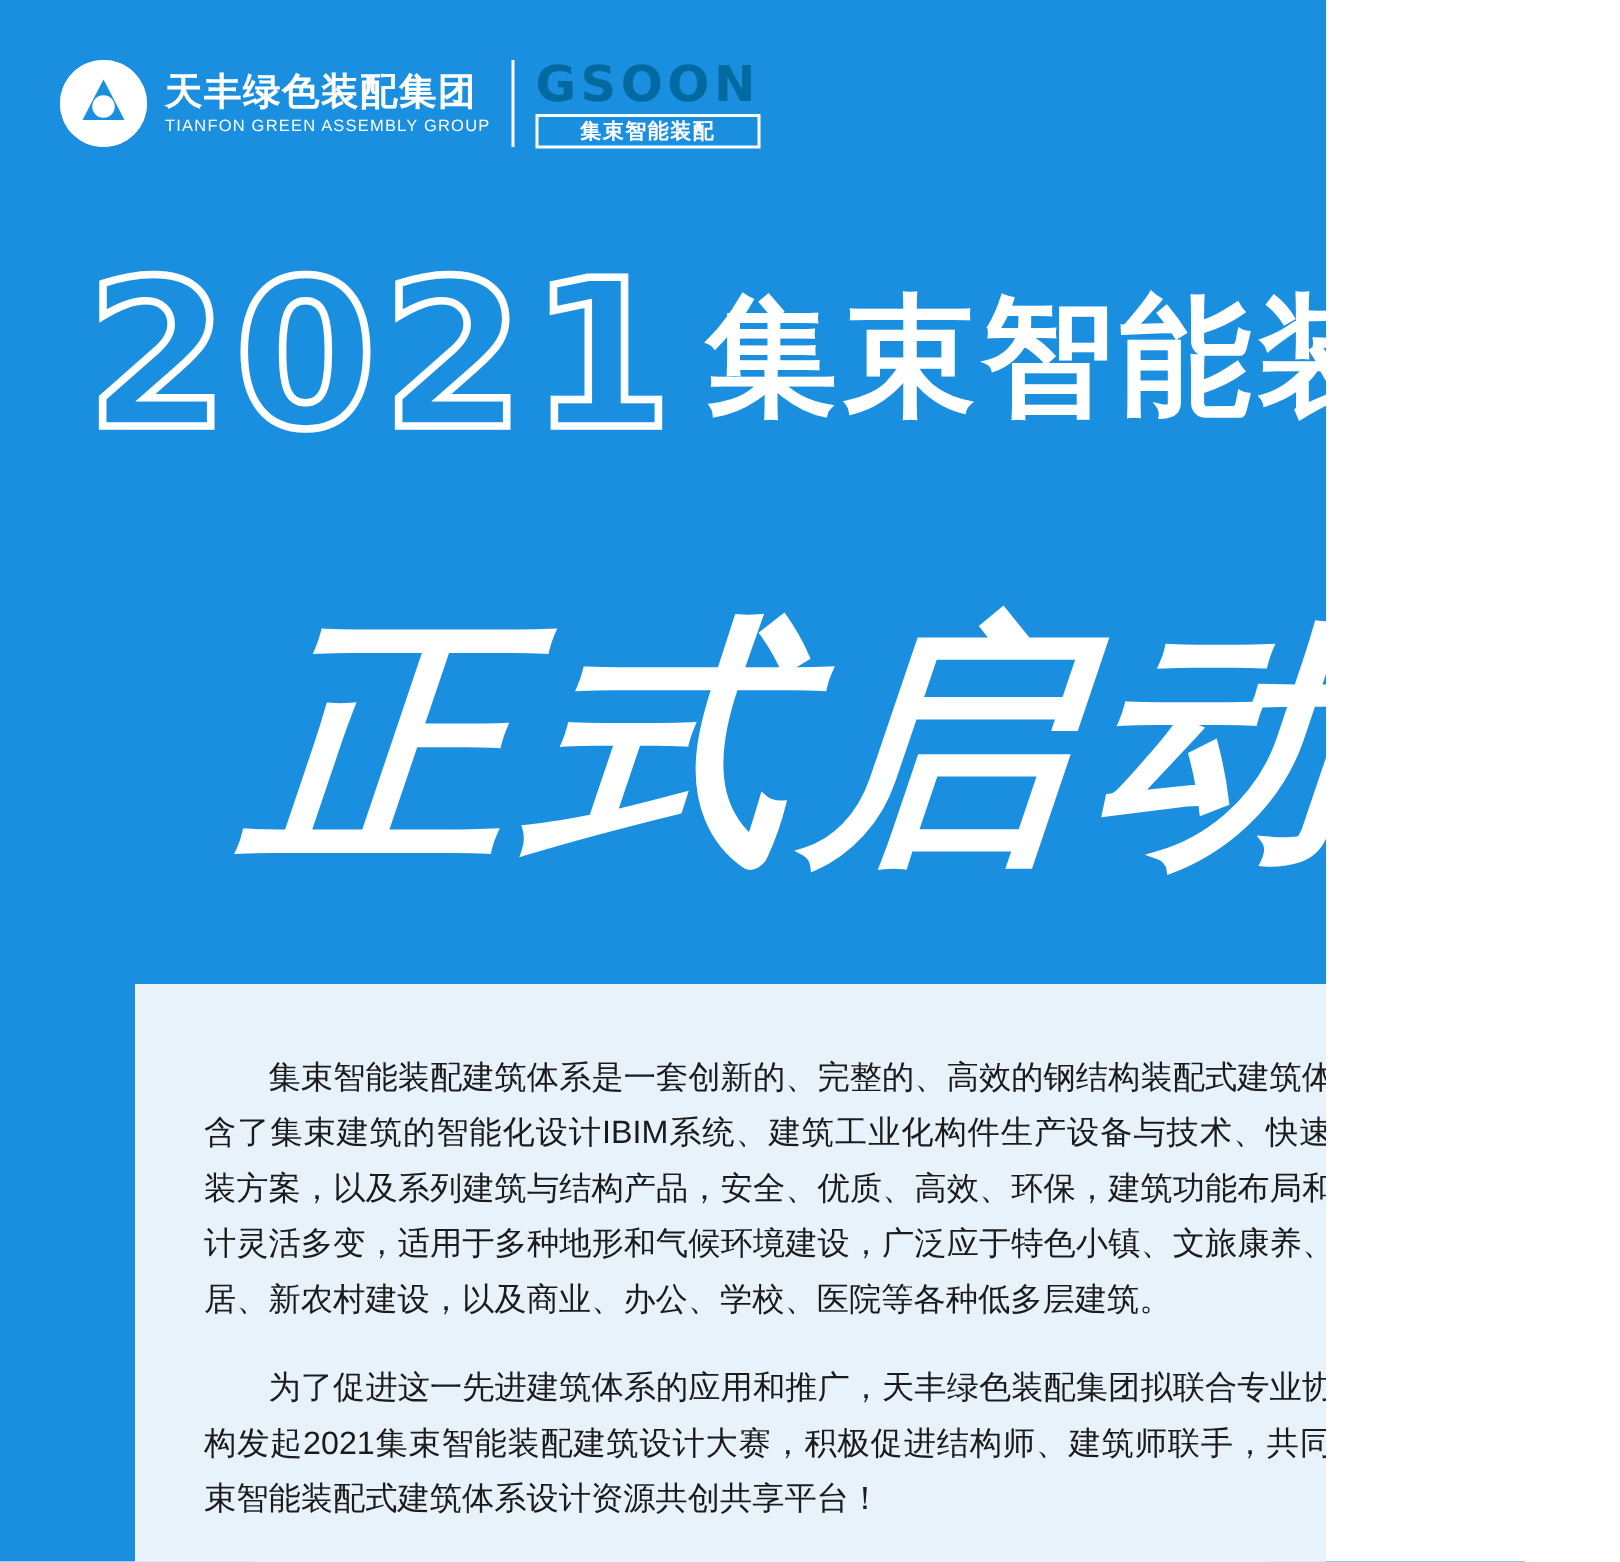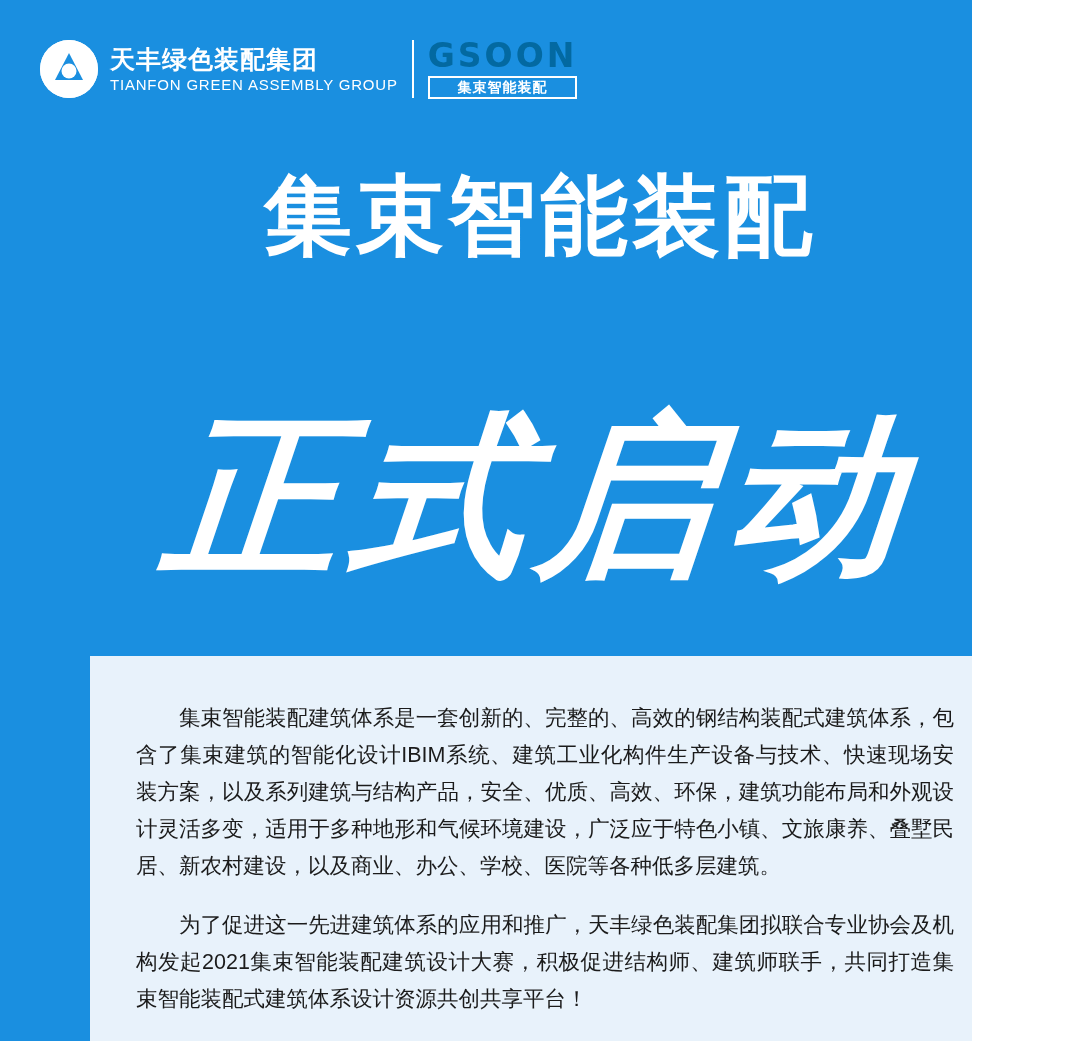--- a/index.html
+++ b/index.html
@@ -8,21 +8,21 @@
   }
   body {
     width: 1080px;
     height: 1041px;
     background: #ffffff;
     font-family: "Liberation Sans", sans-serif;
     overflow: hidden;
   }
   .poster {
     position: relative;
-    width: 972px;
+    width: 884px;
     height: 1041px;
     background: #ffffff;
     overflow: hidden;
   }
   
   .blue-field {
     position: absolute;
     left: 0;
     top: 0;
     width: 1080px;
@@ -68,21 +68,21 @@
     color: #ffffff;
   }
   .logo-cn {
     font-size: 25px;
     font-weight: bold;
     letter-spacing: 1px;
     line-height: 1.12;
     white-space: nowrap;
   }
   .logo-en {
-    font-size: 15px;
+    font-size: 11px;
     letter-spacing: 0.8px;
     line-height: 1.2;
     margin-top: 3px;
     white-space: nowrap;
   }
   .logo-divider {
     width: 2px;
     height: 58px;
     background: #ffffff;
     margin: 0 14px;
@@ -215,20 +215,21 @@
     </div>
     <div class="logo-divider"></div>
     <div class="brand-block">
       <div class="brand-gsoon">GSOON</div>
       <div class="brand-cn-box">集束智能装配</div>
     </div>
   </div>
 
   <div class="title-block">
     <div class="title-row-1">
+      <div class="year">2021</div>
       <div class="title-cn-1">集束智能装配</div>
     </div>
   </div>
 
   <div class="slogan">正式启动</div>
 
   <div class="text-panel">
     <p>集束智能装配建筑体系是一套创新的、完整的、高效的钢结构装配式建筑体系，包含了集束建筑的智能化设计IBIM系统、建筑工业化构件生产设备与技术、快速现场安装方案，以及系列建筑与结构产品，安全、优质、高效、环保，建筑功能布局和外观设计灵活多变，适用于多种地形和气候环境建设，广泛应于特色小镇、文旅康养、叠墅民居、新农村建设，以及商业、办公、学校、医院等各种低多层建筑。</p>
     <p>为了促进这一先进建筑体系的应用和推广，天丰绿色装配集团拟联合专业协会及机构发起2021集束智能装配建筑设计大赛，积极促进结构师、建筑师联手，共同打造集束智能装配式建筑体系设计资源共创共享平台！</p>
   </div>

